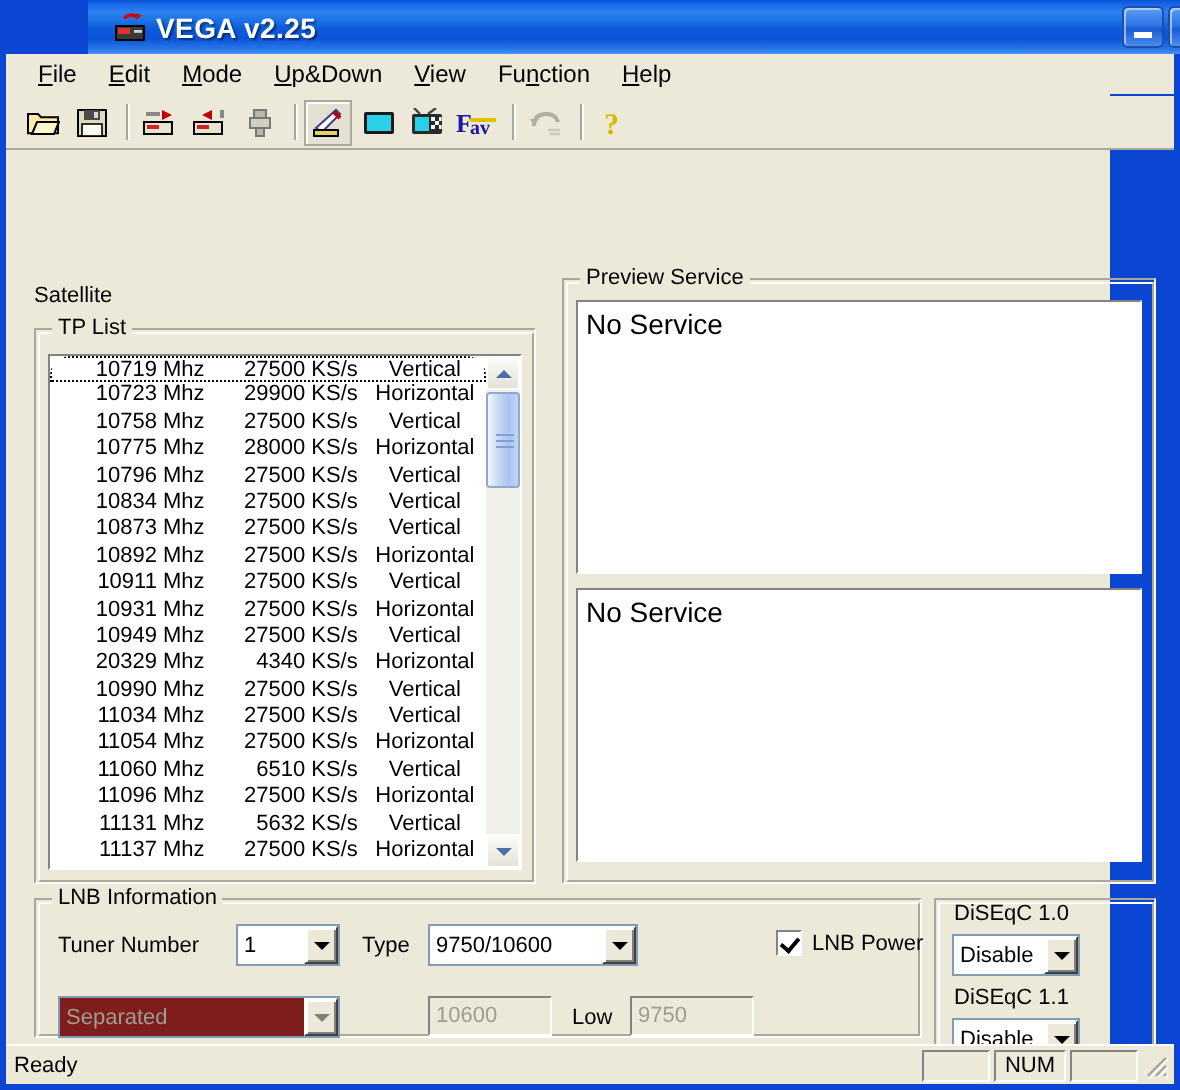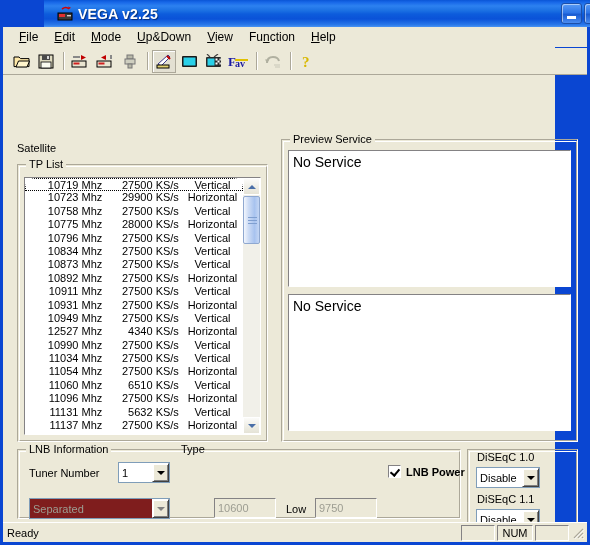--- a/index.html
+++ b/index.html
@@ -364,21 +364,20 @@
     padding: 3px 4px;
   }
 
   
   .chk {
     position: absolute;
     display: flex;
     align-items: center;
     font-size: 11px;
     white-space: nowrap;
-    font-weight: bold;
   }
   .chk-box {
     width: 13px;
     height: 13px;
     background: #ffffff;
     border: 1px solid;
     border-color: #848284 #ffffff #ffffff #848284;
     box-sizing: border-box;
     margin-right: 5px;
     position: relative;
@@ -623,21 +622,21 @@
             <span class="c-freq">10931 Mhz</span>
             <span class="c-sr">27500 KS/s</span>
             <span class="c-pol">Horizontal</span>
           </div>
           <div class="lb-row">
             <span class="c-freq">10949 Mhz</span>
             <span class="c-sr">27500 KS/s</span>
             <span class="c-pol">Vertical</span>
           </div>
           <div class="lb-row">
-            <span class="c-freq">12527 Mhz</span>
+            <span class="c-freq">20329 Mhz</span>
             <span class="c-sr">4340 KS/s</span>
             <span class="c-pol">Horizontal</span>
           </div>
           <div class="lb-row">
             <span class="c-freq">10990 Mhz</span>
             <span class="c-sr">27500 KS/s</span>
             <span class="c-pol">Vertical</span>
           </div>
           <div class="lb-row">
             <span class="c-freq">11034 Mhz</span>
@@ -696,21 +695,27 @@
     </div>
 
     <div class="lbl" style="left:26px; top:440px;">Tuner Number</div>
     <div class="combo" style="left:115px; top:435px; width:52px; height:21px;">
       <div class="cval">1</div>
       <div class="combo-arrow">
           <span class="arrow-dn"></span>
         </div>
     </div>
 
-    <div class="lbl" style="left:178px; top:416px;">Type</div>
+    <div class="lbl" style="left:178px; top:440px;">Type</div>
+    <div class="combo" style="left:211px; top:435px; width:105px; height:21px;">
+      <div class="cval">9750/10600</div>
+      <div class="combo-arrow">
+          <span class="arrow-dn"></span>
+        </div>
+    </div>
 
     <div class="chk" style="left:385px; top:438px;">
       <span class="chk-box on"></span>
       <span>LNB Power</span>
     </div>
 
     <div class="combo disabled" style="left:26px; top:471px; width:141px; height:21px;">
       <div class="cval">Separated</div>
       <div class="combo-arrow">
           <span class="arrow-dn dis"></span>

